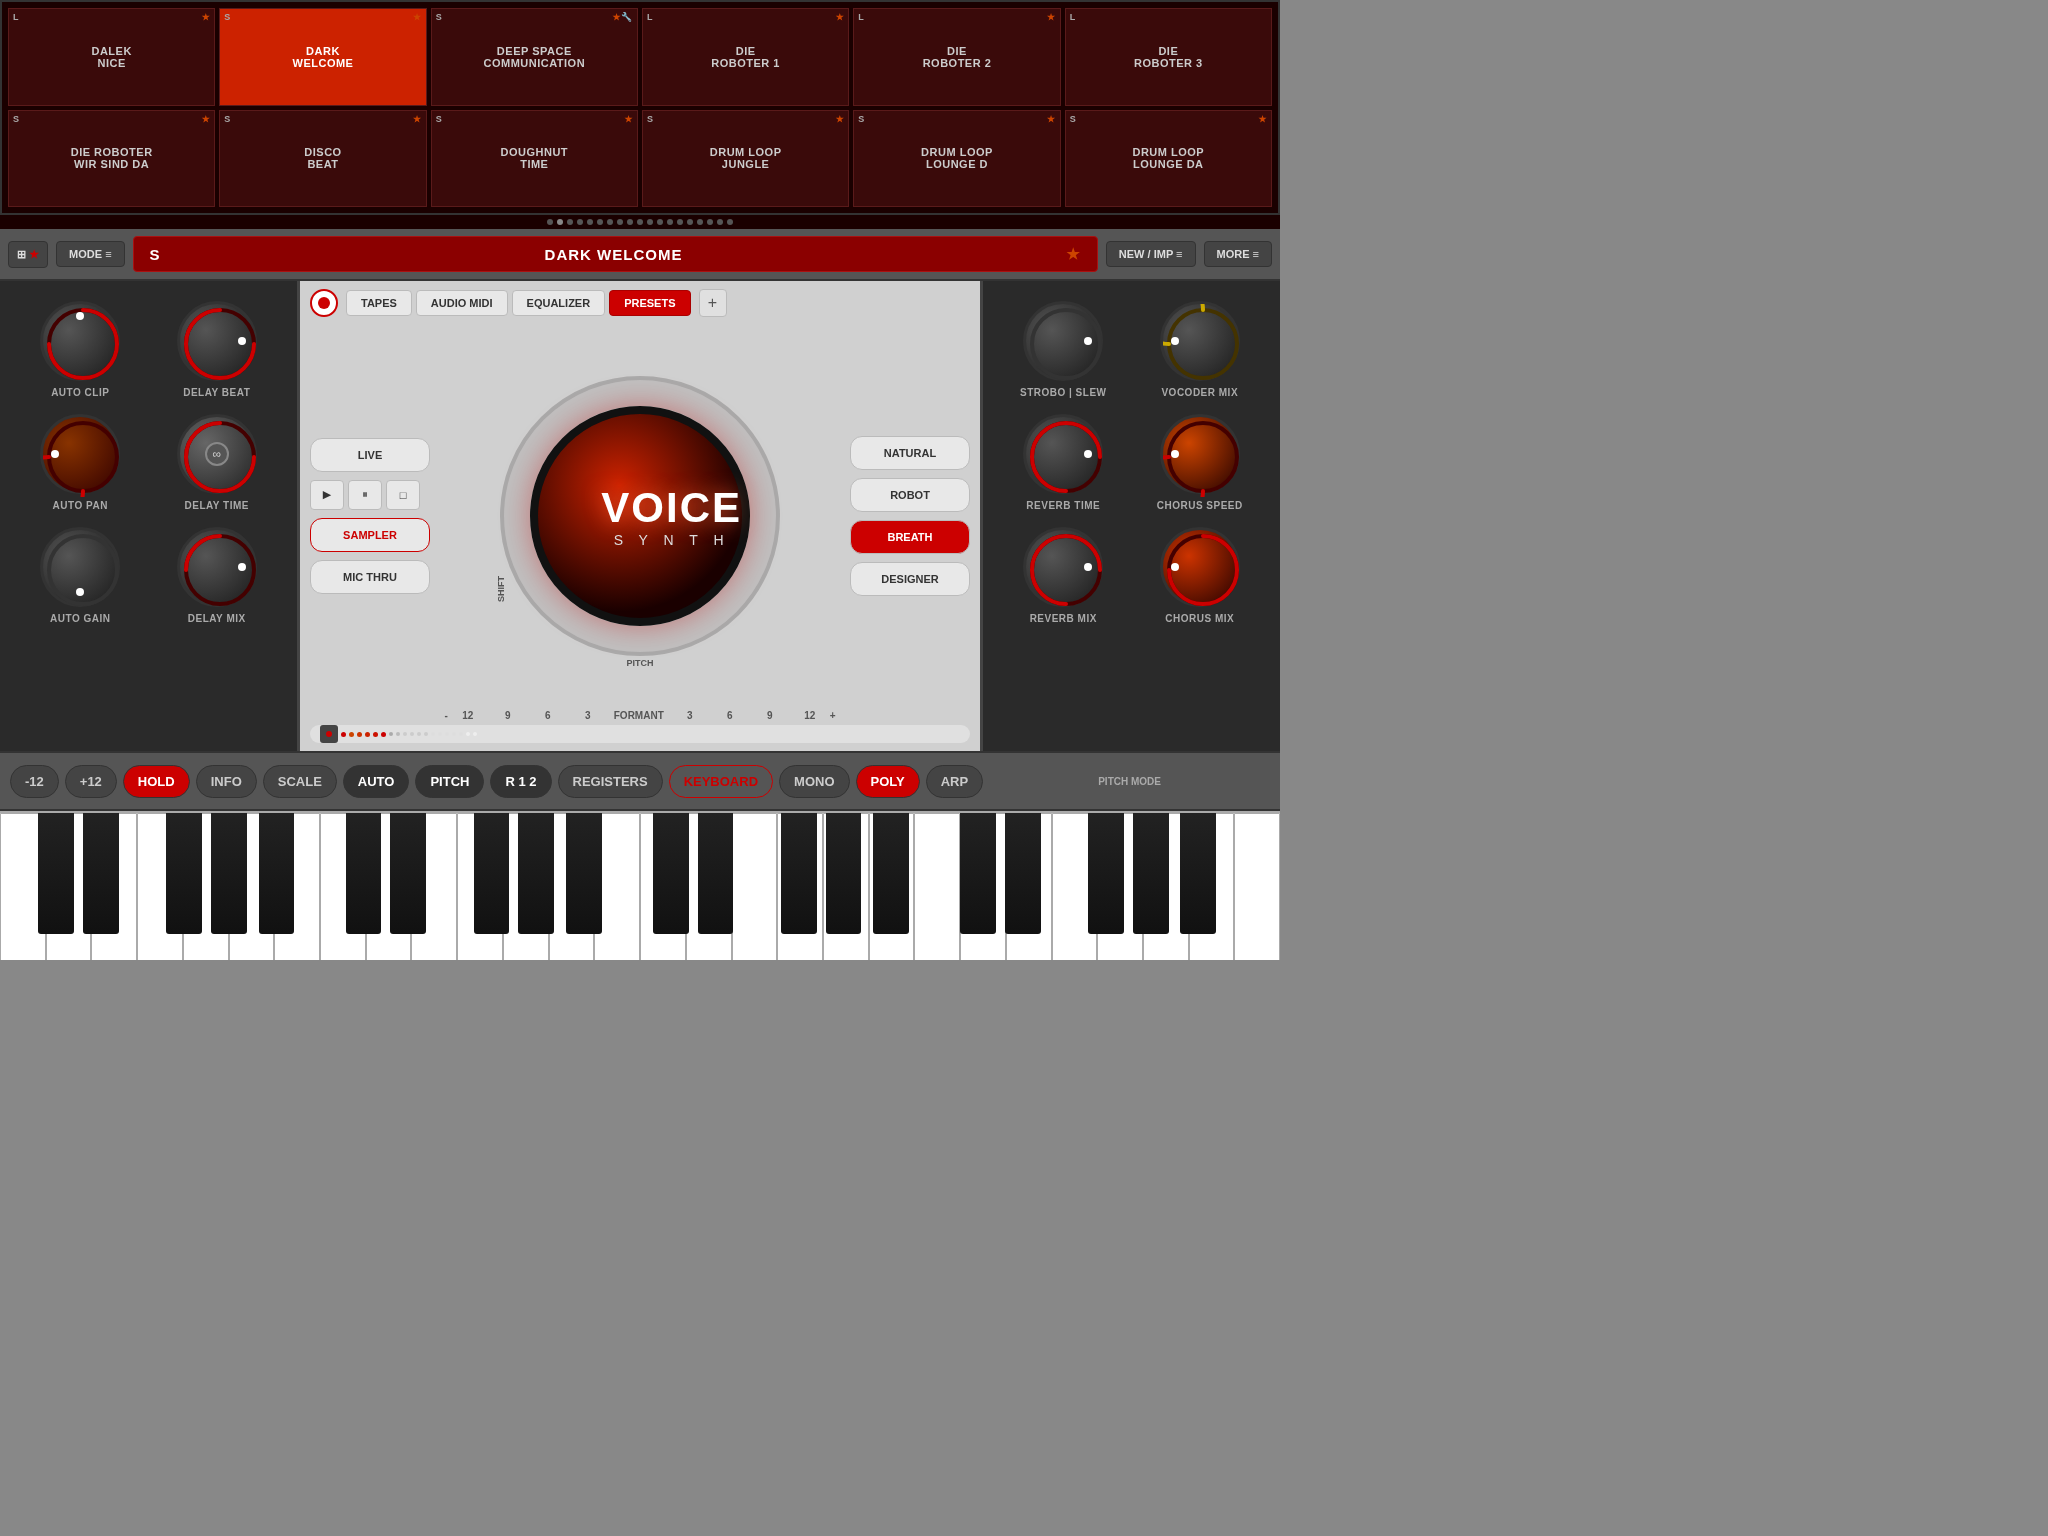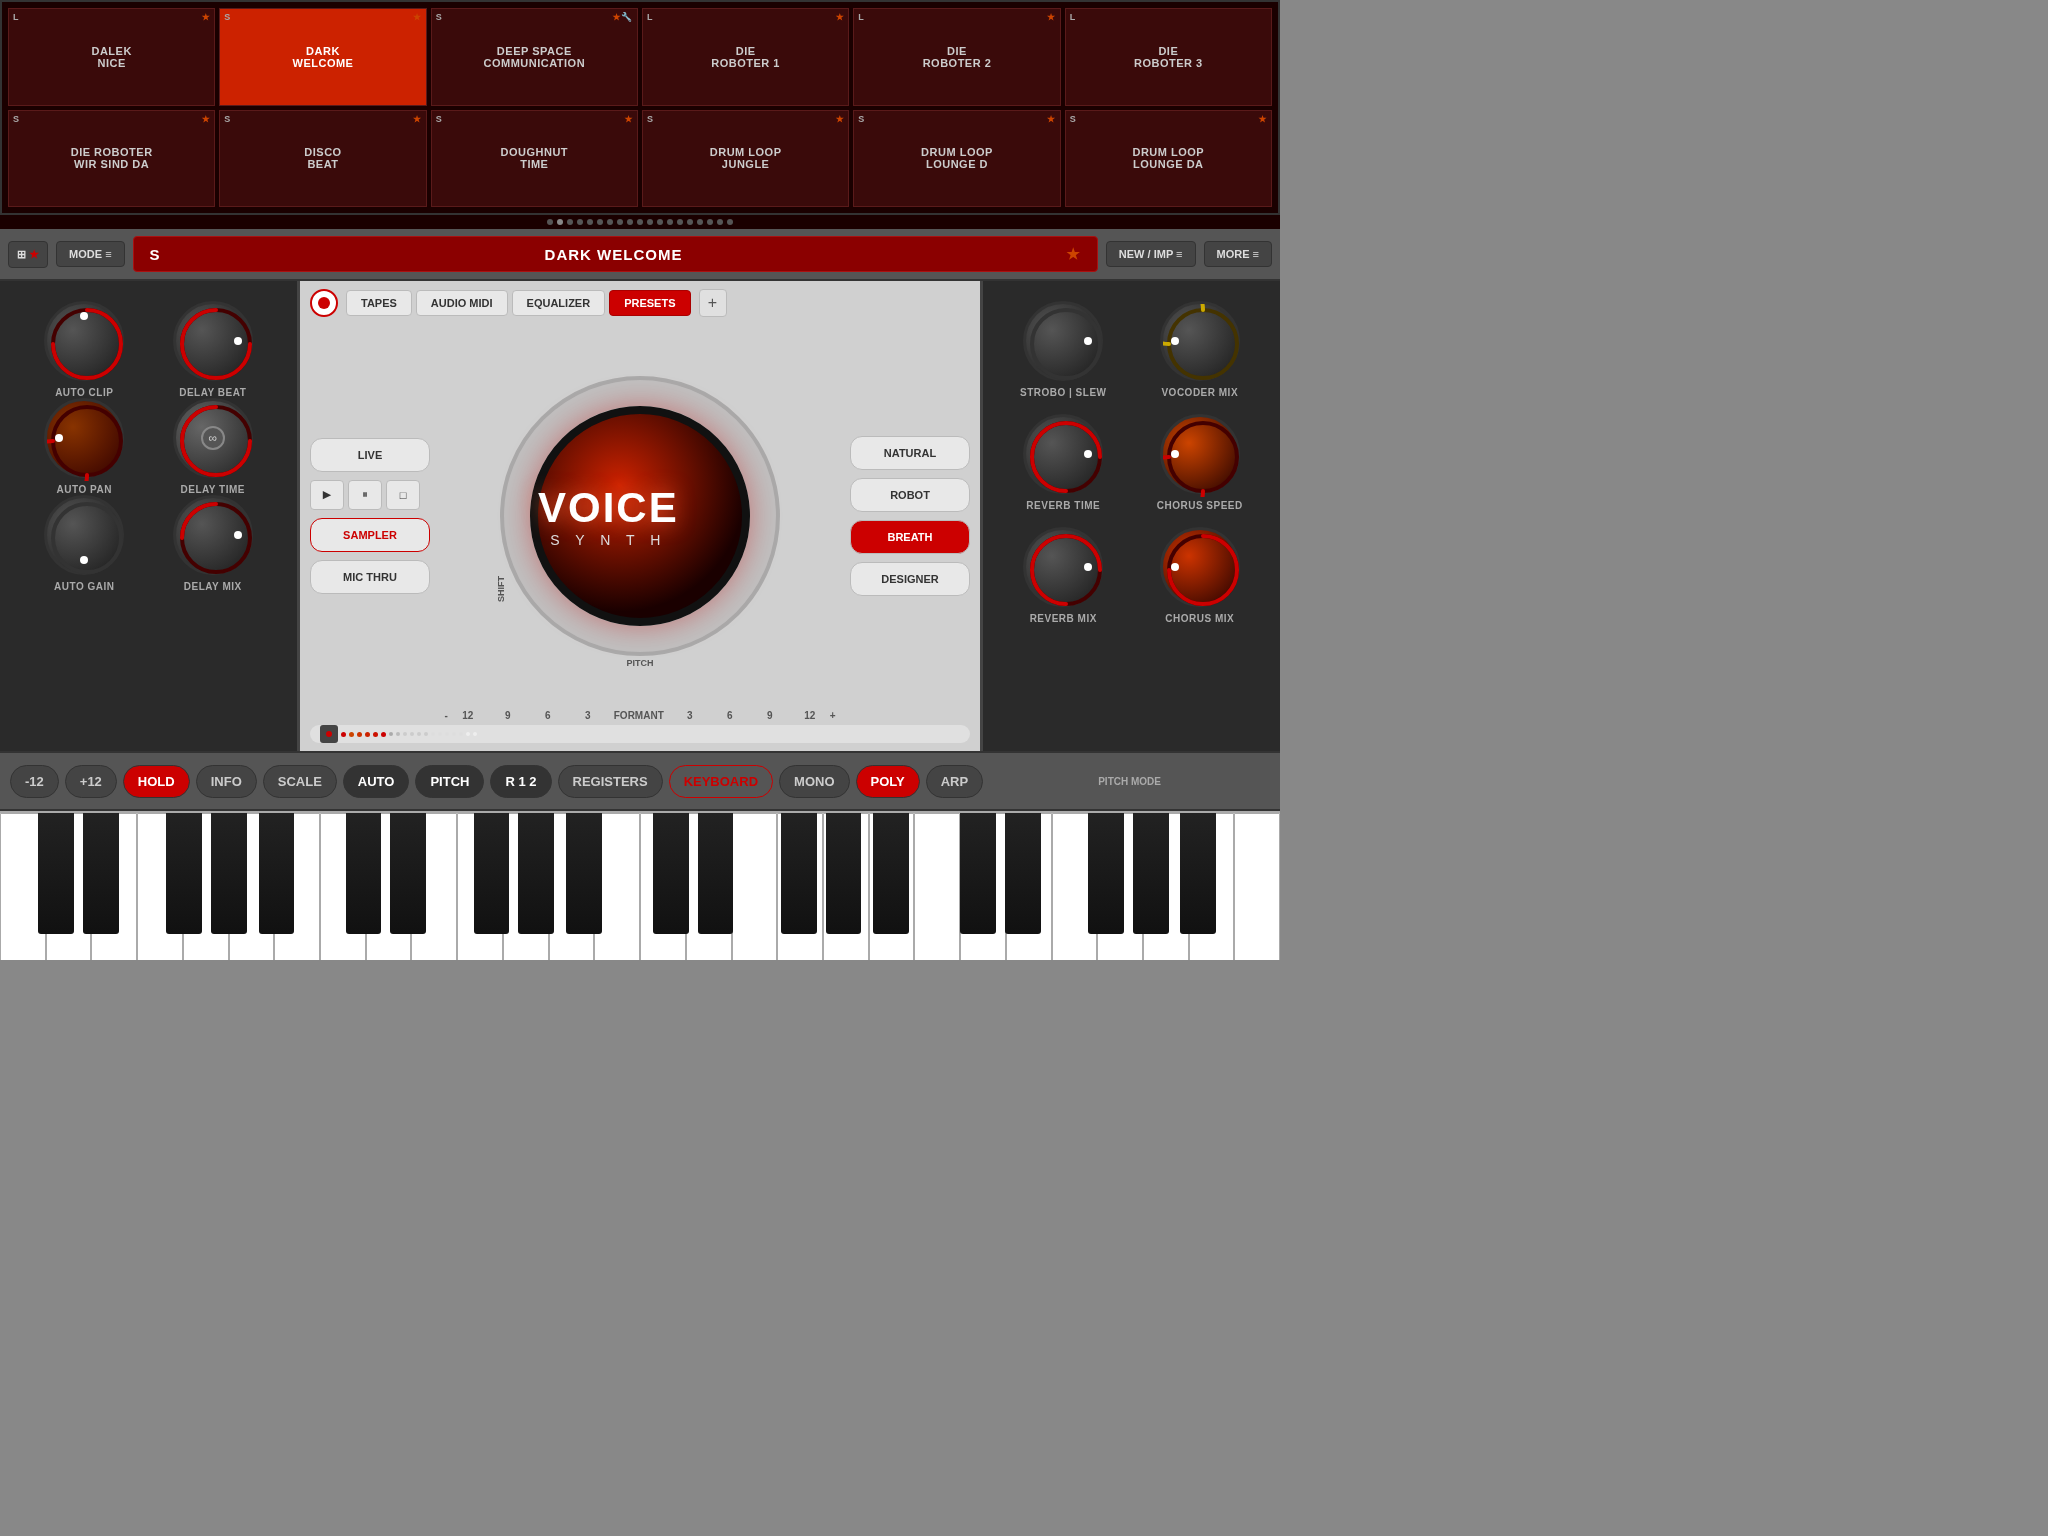--- a/index.html
+++ b/index.html
@@ -134,20 +134,21 @@
       background: #666;
     }
 
     
     .left-panel {
       background: #2a2a2a;
       width: 300px;
       padding: 20px;
       display: grid;
       grid-template-columns: 1fr 1fr;
+      gap: 16px;
       align-content: start;
       border-right: 3px solid #444;
     }
     .knob-container {
       display: flex;
       flex-direction: column;
       align-items: center;
       gap: 6px;
     }
     .knob {
@@ -313,21 +314,21 @@
       position: relative;
     }
     .dial-inner {
       width: 220px;
       height: 220px;
       border-radius: 50%;
       background: radial-gradient(circle at 40% 35%, #cc2200, #1a0000 70%);
       border: 8px solid #111;
       display: flex;
       align-items: center;
-      justify-content: flex-start;
+      justify-content: flex-end;
       position: relative;
       box-shadow: 0 0 30px rgba(200,0,0,0.4);
     }
     .voice-text {
       text-align: center;
       color: white;
     }
     .voice-text .voice {
       font-size: 42px;
       font-weight: bold;

